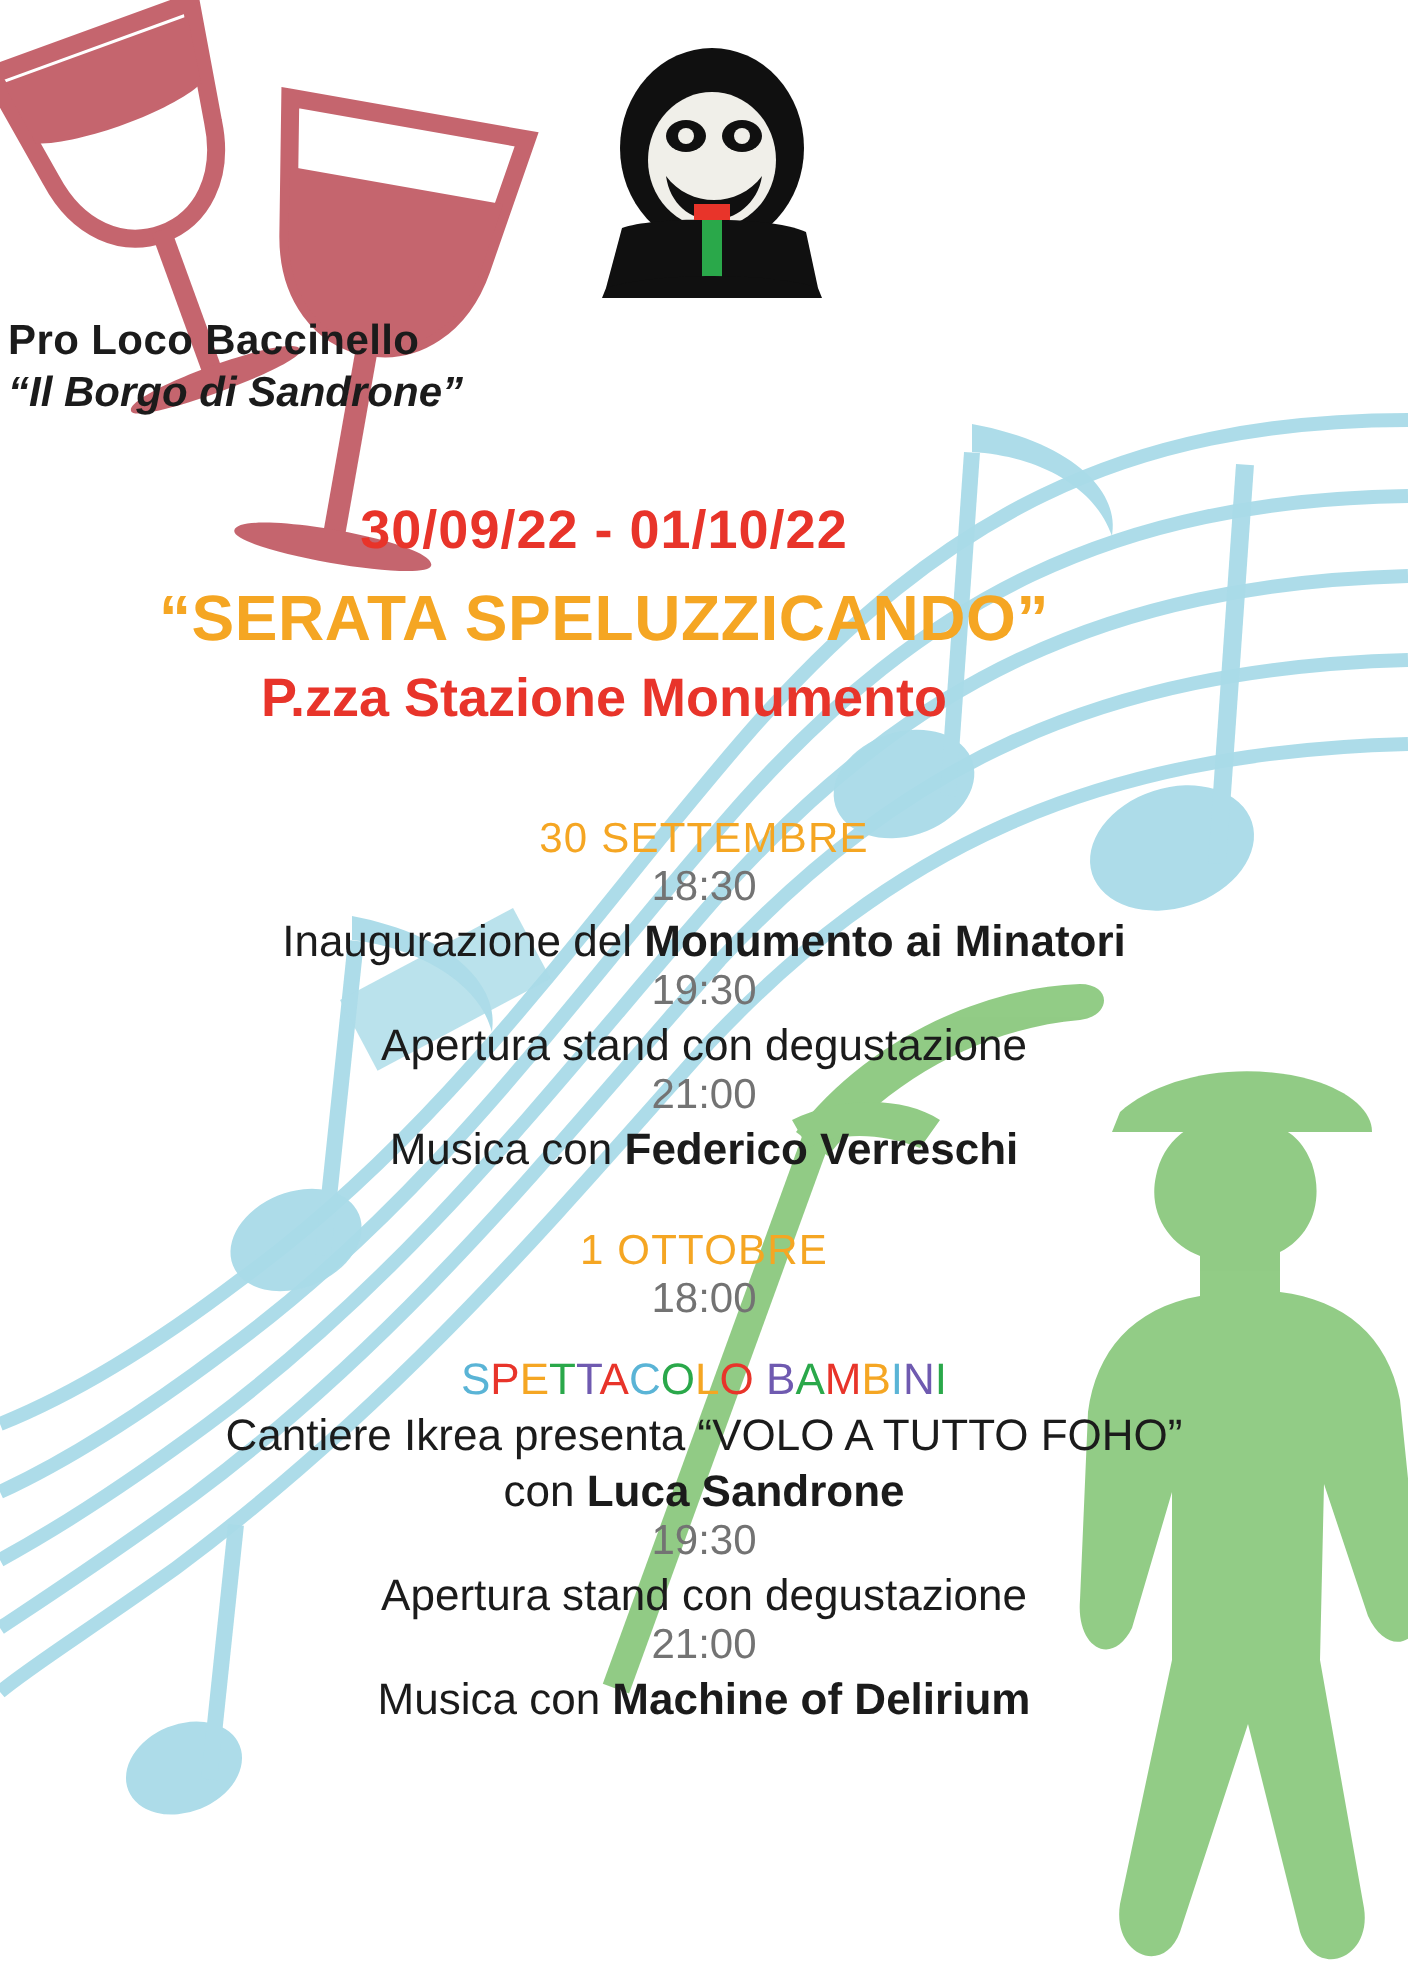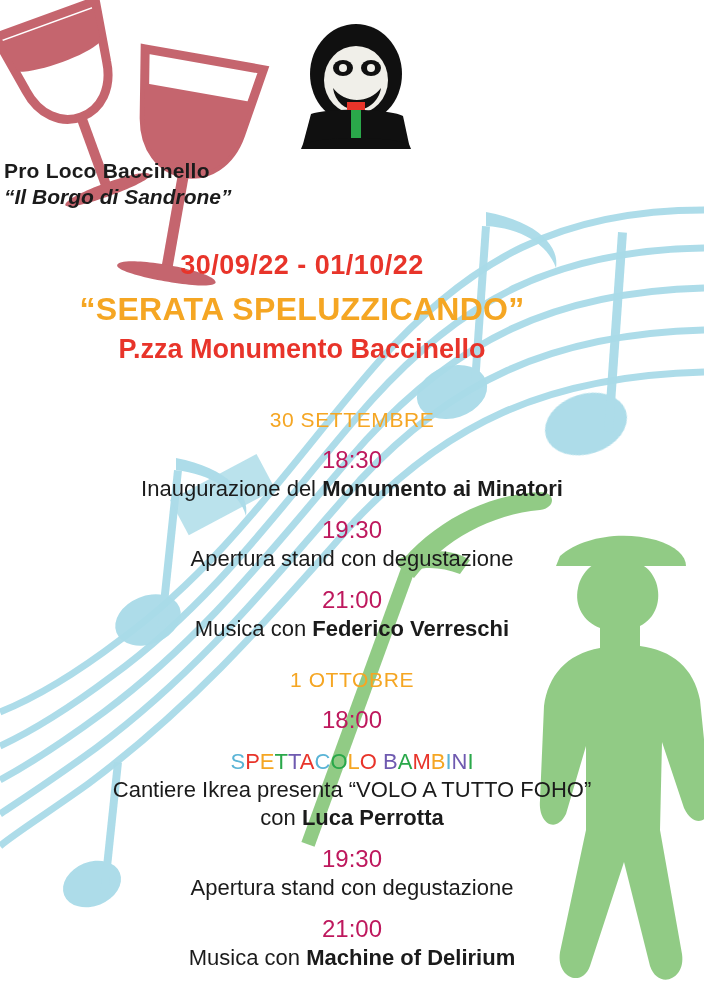--- a/index.html
+++ b/index.html
@@ -96,23 +96,22 @@
   }
   .day {
     margin-top: 26px;
     font-size: 21px;
     font-weight: normal;
     color: #f5a623;
     letter-spacing: .6px;
   }
   .day:first-child { margin-top: 0; }
   .time {
-    margin-top: 14px;
-    font-size: 24px;
-    color: #be185d;
+    font-size: 21px;
+    color: #737373;
   }
   .item {
     margin-top: 2px;
     font-size: 22px;
     color: #1b1b1b;
   }
   .item b { font-weight: bold; }
   .rainbow {
     margin-top: 15px;
     font-size: 22px;
@@ -210,21 +209,21 @@
       <rect x="60" y="84" width="18" height="8" fill="#e8342a"></rect>
       <path d="M16 126 C 40 118, 100 118, 122 126 L 124 131 L 14 131 Z" fill="#101010"></path>
     </svg>
     <div class="org-name">Pro Loco Baccinello</div>
     <div class="org-sub">“Il Borgo di Sandrone”</div>
   </div>
 
   <div class="title-block">
     <div class="dates">30/09/22 - 01/10/22</div>
     <div class="event-title">“SERATA SPELUZZICANDO”</div>
-    <div class="venue">P.zza Monumento Baccinello</div>
+    <div class="venue">P.zza Stazione Monumento</div>
   </div>
 
   <div class="programme">
 
     <div class="day">30 SETTEMBRE</div>
 
     <div class="time">18:30</div>
     <div class="item"><span>Inaugurazione del </span><b>Monumento ai Minatori</b></div>
 
     <div class="time">19:30</div>
@@ -233,21 +232,21 @@
     <div class="time">21:00</div>
     <div class="item"><span>Musica con </span><b>Federico Verreschi</b></div>
 
     <div class="day">1 OTTOBRE</div>
 
     <div class="time">18:00</div>
     <div class="rainbow">
       <span>S</span><span>P</span><span>E</span><span>T</span><span>T</span><span>A</span><span>C</span><span>O</span><span>L</span><span>O</span><span>&nbsp;</span><span>B</span><span>A</span><span>M</span><span>B</span><span>I</span><span>N</span><span style="color:#2aa84a">I</span>
     </div>
     <div class="item">Cantiere Ikrea presenta “VOLO A TUTTO FOHO”</div>
-    <div class="item"><span>con </span><b>Luca Perrotta</b></div>
+    <div class="item"><span>con </span><b>Luca Sandrone</b></div>
 
     <div class="time">19:30</div>
     <div class="item"><span>Apertura stand con degustazione</span></div>
 
     <div class="time">21:00</div>
     <div class="item"><span>Musica con </span><b>Machine of Delirium</b></div>
 
   </div>
 </div>
 

